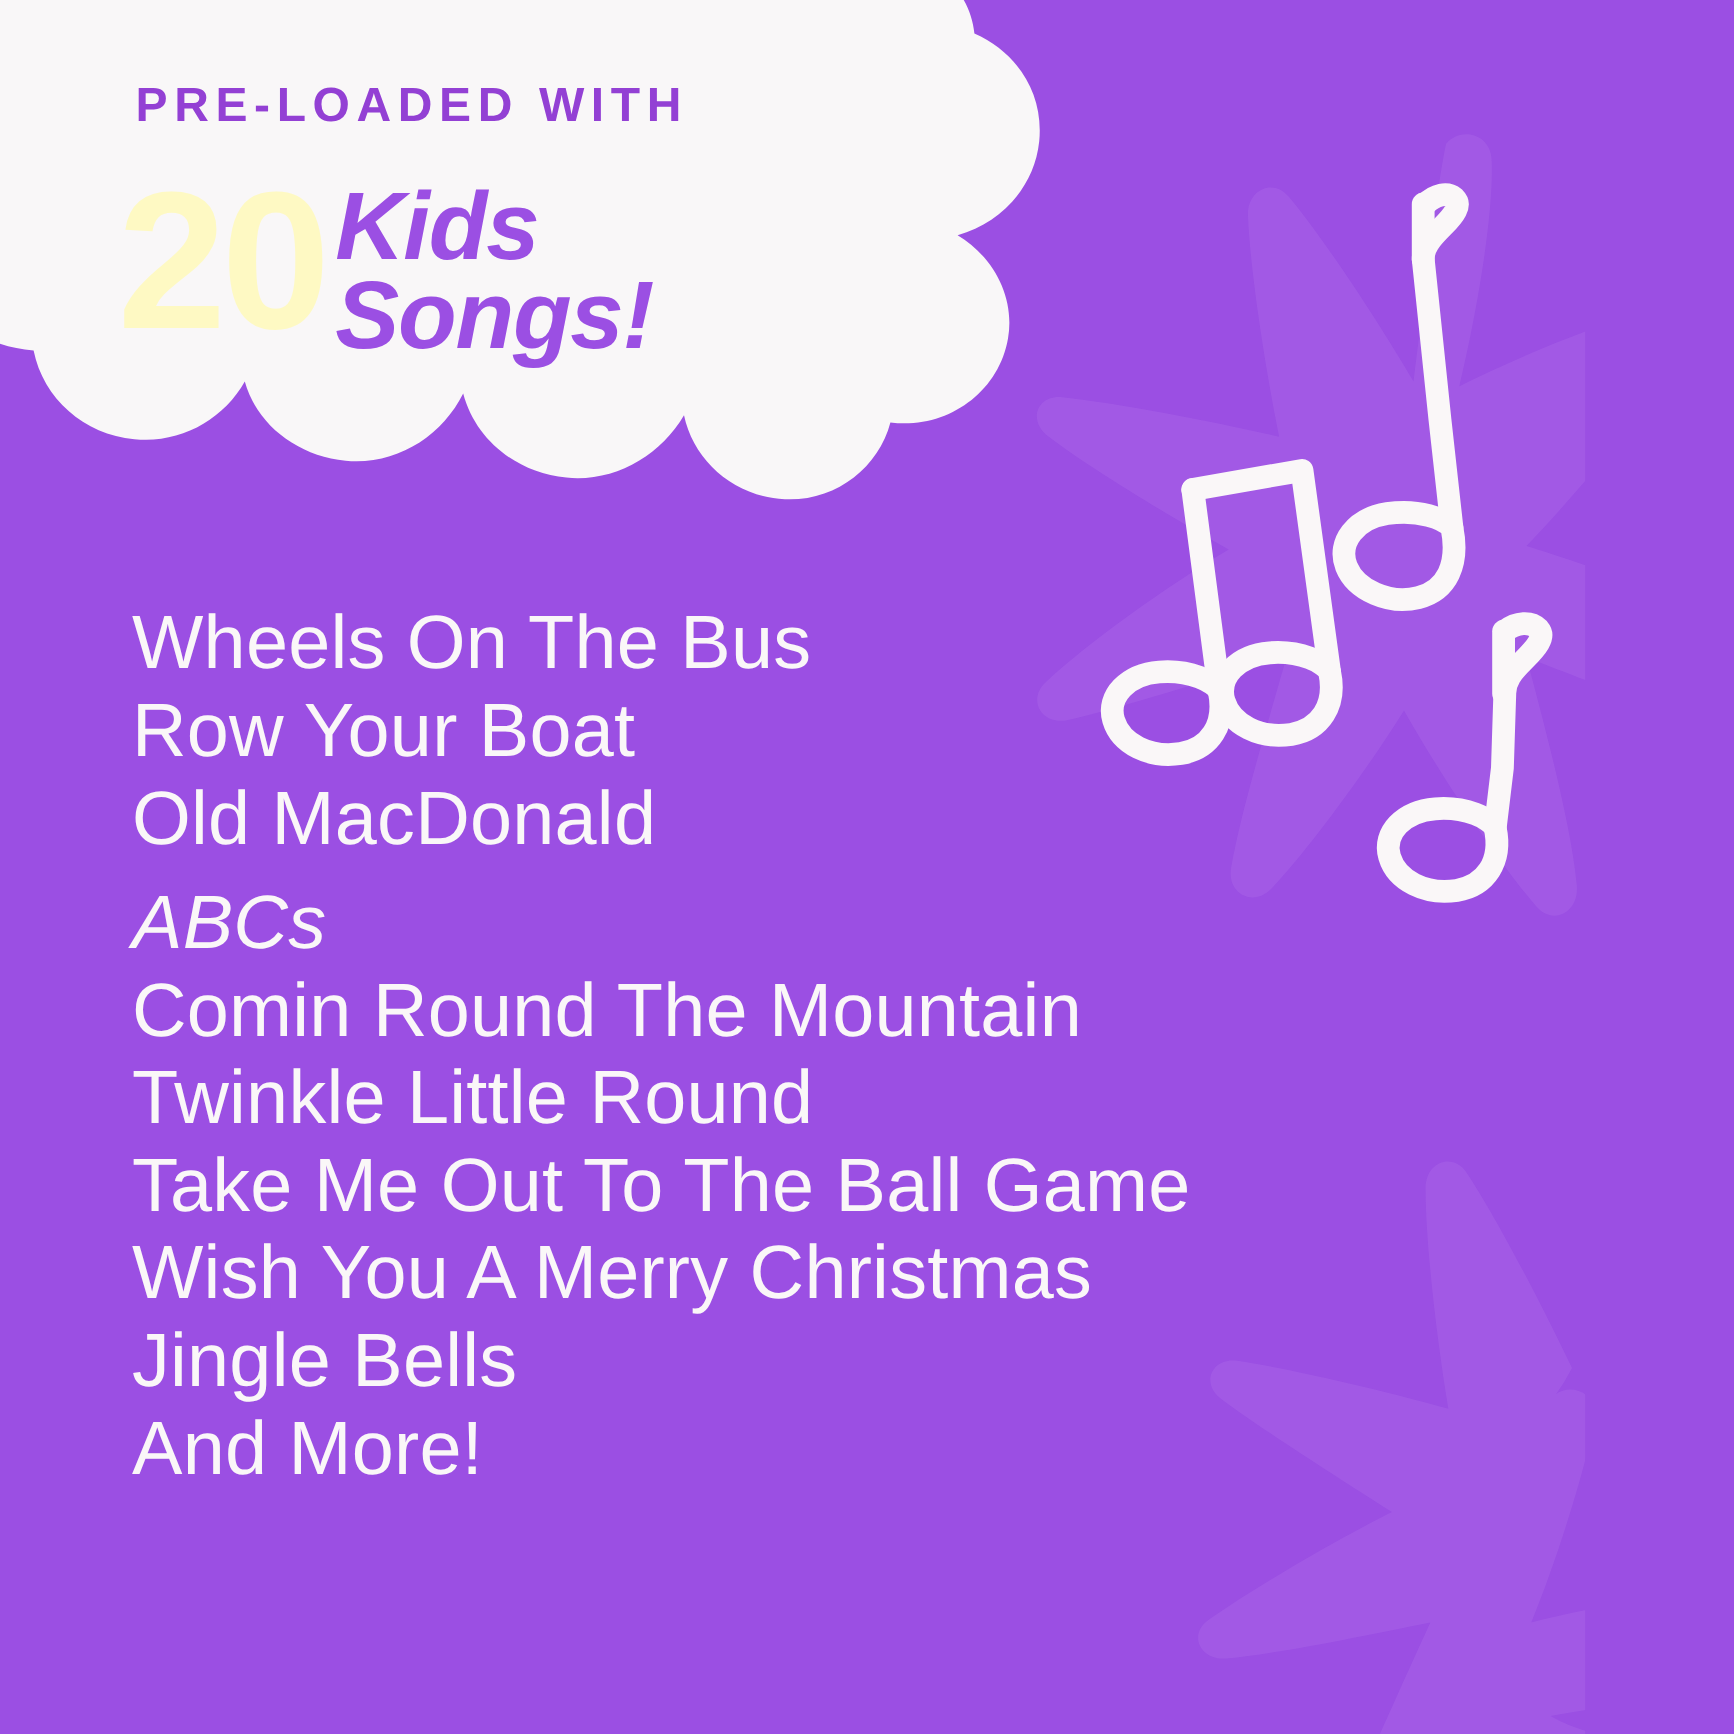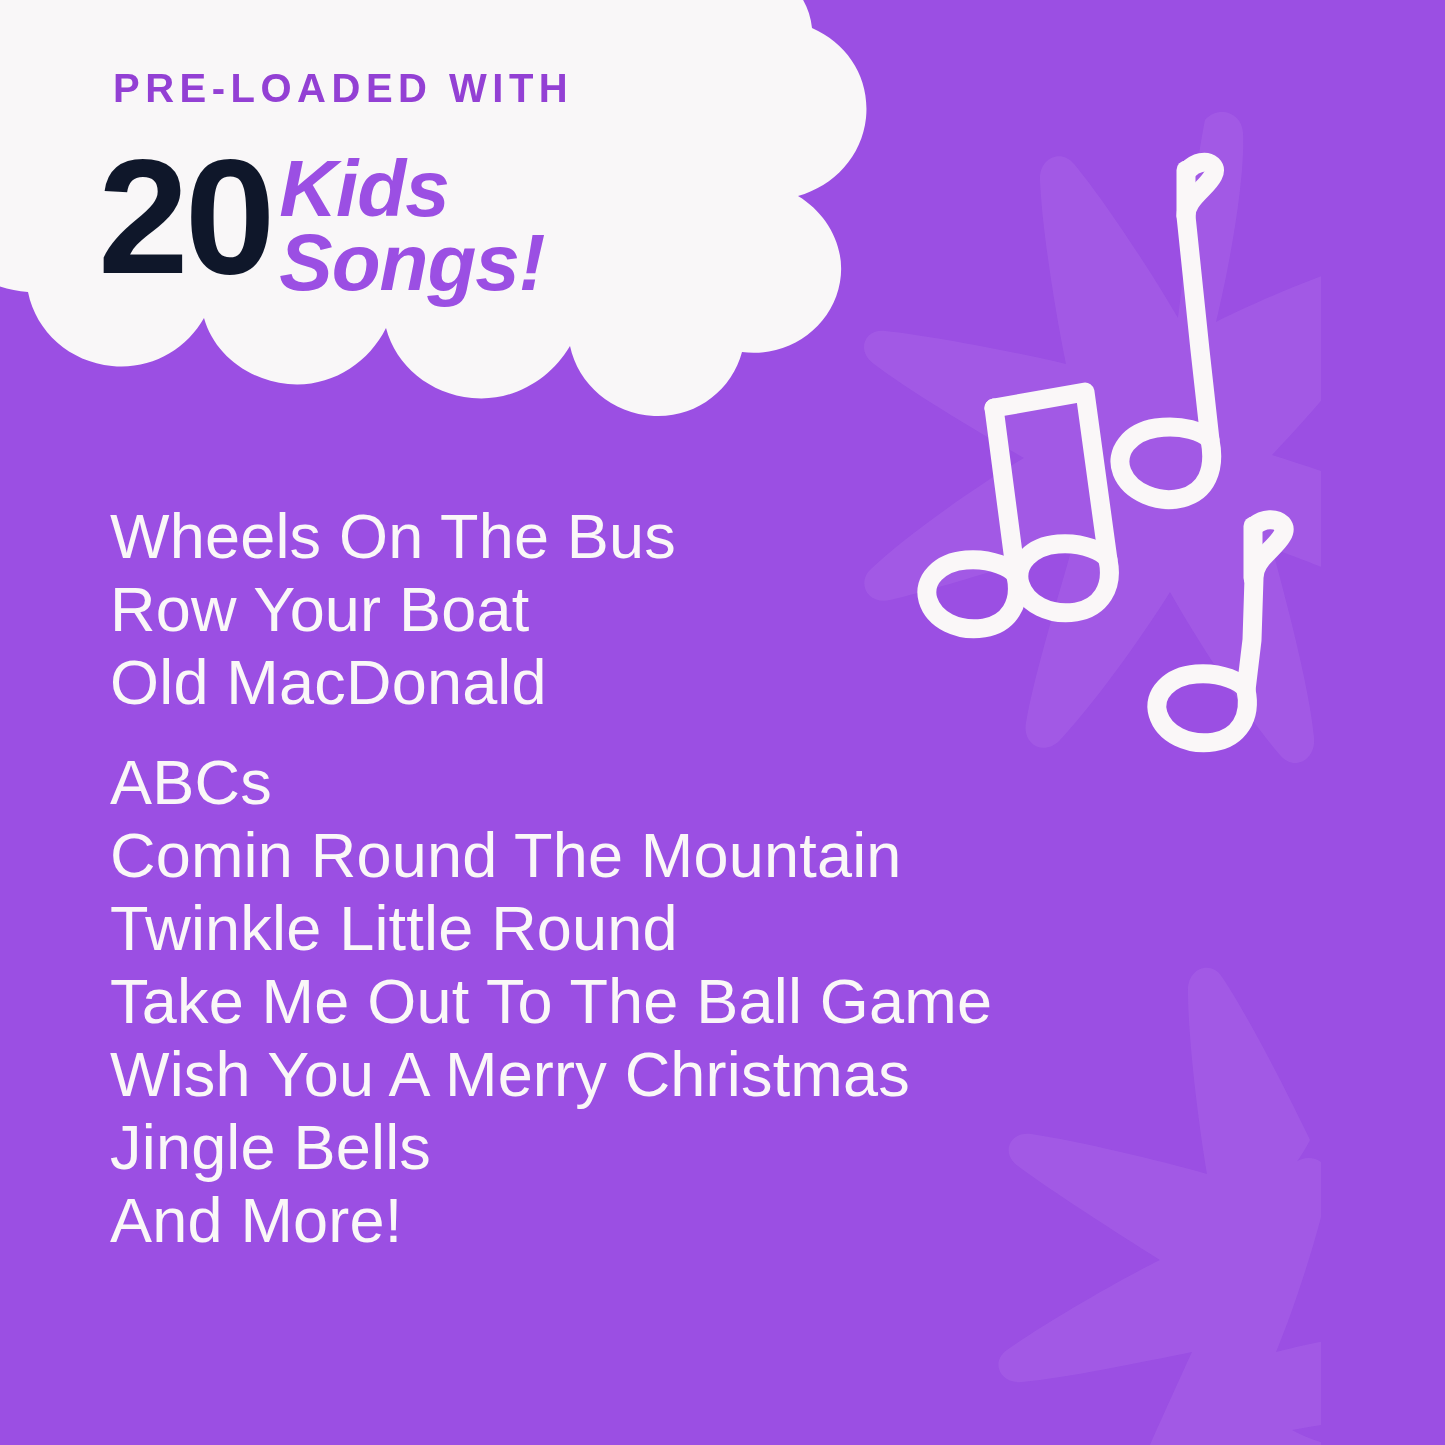--- a/index.html
+++ b/index.html
@@ -19,41 +19,41 @@
 
   
   .headline{position:absolute;left:0;top:0;width:860px;height:430px;}
   .kicker{
     position:absolute;left:113px;top:68px;
     font-size:40px;font-weight:700;letter-spacing:5.5px;
     color:#9340d4;line-height:1;white-space:nowrap;
   }
   .bignum-row{position:absolute;left:98px;top:140px;display:flex;align-items:flex-start;}
   .bignum{
-    font-size:163px;font-weight:700;color:#0f172a;line-height:0.95;
+    font-size:163px;font-weight:700;color:#fef9c3;line-height:0.95;
     letter-spacing:-4px;
   }
   .kidsongs{
     display:flex;flex-direction:column;
     margin-left:8px;margin-top:12px;font-style:italic;
   }
   .kidsongs span{
     font-size:80px;font-weight:700;color:#9b4fe3;line-height:0.92;
     letter-spacing:-1px;
   }
 
   
   .songlist{
     position:absolute;left:110px;top:500px;width:1150px;
   }
   .song-line{
     color:#faf7f8;font-size:63px;font-weight:400;
     line-height:73px;white-space:nowrap;letter-spacing:0.2px;
   }
-  .song-line.gap-before{margin-top:27px;}
+  .song-line.gap-before{margin-top:14px;font-style:italic;}
 
   
   .notes{position:absolute;left:0;top:0;width:1445px;height:1445px;pointer-events:none;}
 </style>
 </head>
 <body>
 
 <div id="stage">
 
   <svg class="bg-svg" viewBox="0 0 1445 1445">

